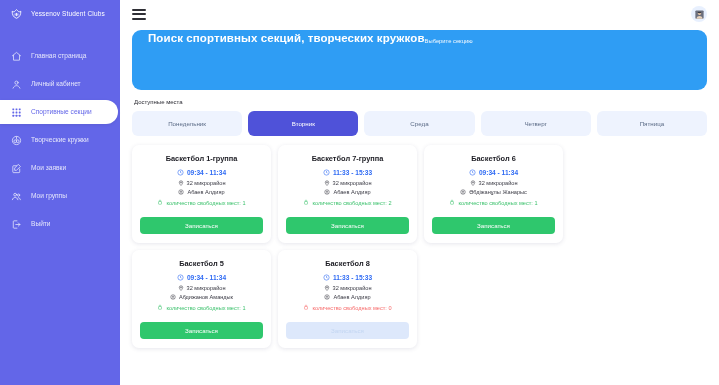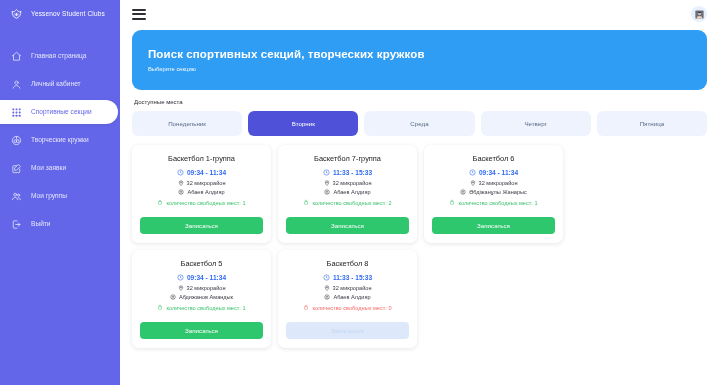--- a/index.html
+++ b/index.html
@@ -64,23 +64,23 @@
     overflow: hidden;
   }
   .avatar svg { display: block; }
 
   
   .banner {
     margin: 2px 4px 0 4px;
     height: 60px;
     background: #2f9df4;
     border-radius: 9px;
-    padding: 8px 16px;
+    padding: 2px 16px;
     color: #ffffff;
-    display: flex; flex-direction: column; justify-content: center;
+    display: flex; flex-direction: row; 
   }
   .banner-title { font-size: 11.5px; font-weight: bold; letter-spacing: .1px; }
   .banner-sub { font-size: 5.8px; margin-top: 6px; opacity: .95; }
 
   
   .section-label {
     margin: 9px 0 6px 6px;
     font-size: 6px; color: #2b2b33;
   }
 
@@ -103,21 +103,21 @@
   }
   .card {
     width: 139px;
     background: #ffffff;
     border-radius: 7px;
     box-shadow: 0 1px 4px rgba(60,60,110,.13);
     padding: 9px 8px 9px 8px;
     display: flex; flex-direction: column; align-items: center;
   }
   .card-title {
-    font-size: 7.4px; font-weight: normal; color: #1b1b22;
+    font-size: 7.4px; font-weight: bold; color: #1b1b22;
     text-align: center; margin-bottom: 6px;
   }
   .row {
     display: flex; align-items: center; justify-content: center;
     gap: 3px; margin-bottom: 3.5px; white-space: nowrap;
   }
   .row svg { display: block; flex: 0 0 auto; }
   .row-time { color: #2f6bf4; font-size: 6.6px; font-weight: bold; }
   .row-place { color: #3b3b45; font-size: 5.6px; }
   .row-teacher { color: #3b3b45; font-size: 5.6px; }

